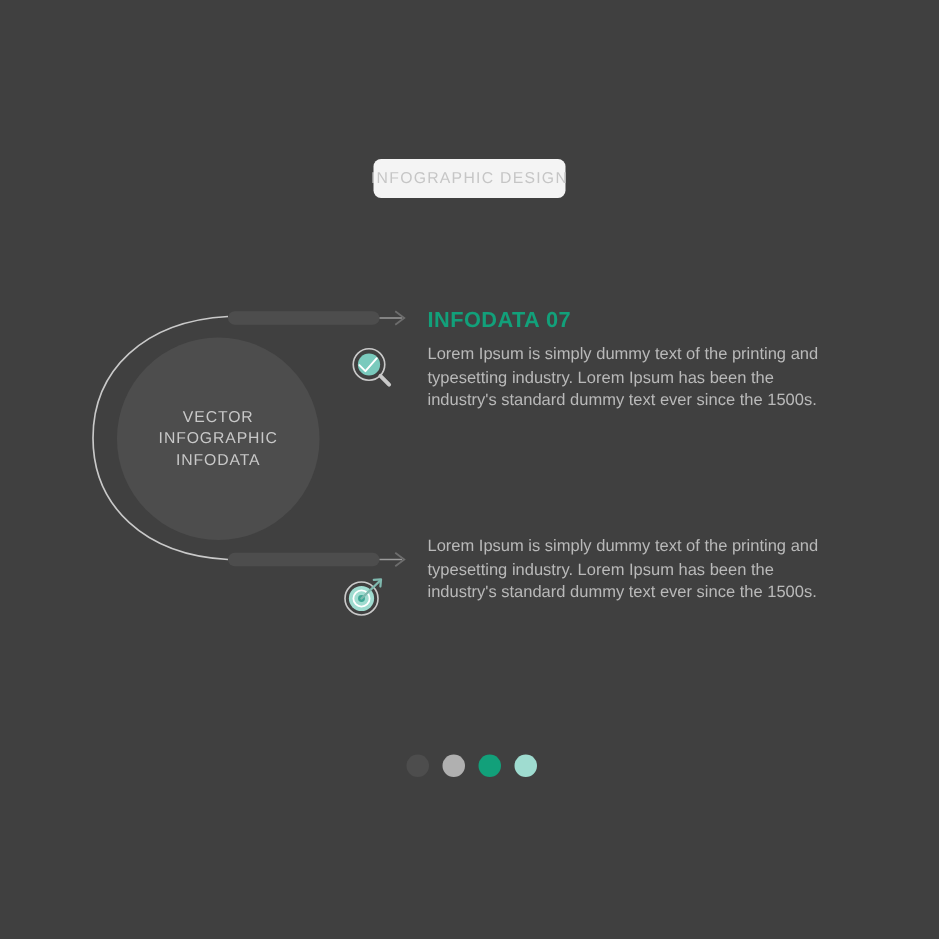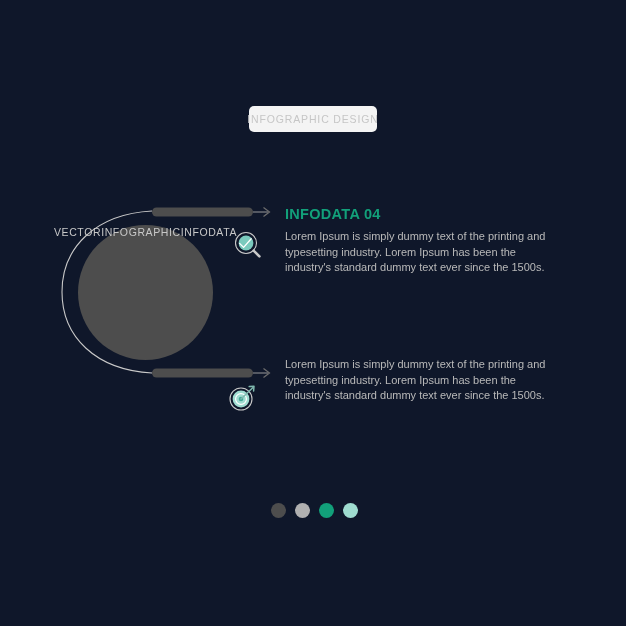--- a/index.html
+++ b/index.html
@@ -10,21 +10,21 @@
     width: 626px;
     height: 626px;
     background: #ffffff;
     font-family: "Liberation Sans", sans-serif;
     overflow: hidden;
   }
   #stage {
     position: relative;
     width: 626px;
     height: 626px;
-    background: #0f172a;
+    background: #404040;
   }
 
   
   #header-badge {
     position: absolute;
     left: 249px;
     top: 106px;
     width: 128px;
     height: 26px;
     background: #f4f4f4;
@@ -53,22 +53,22 @@
   
   #center-circle {
     position: absolute;
     left: 78px;
     top: 225px;
     width: 135px;
     height: 135px;
     border-radius: 50%;
     background: #4d4d4d;
     display: flex;
-    flex-direction: row;
-    align-items: flex-start;
+    flex-direction: column;
+    align-items: center;
     justify-content: center;
   }
   .center-line {
     font-size: 10.5px;
     color: #c8c8c8;
     letter-spacing: 0.6px;
     line-height: 14.5px;
     text-align: center;
     white-space: nowrap;
   }
@@ -156,21 +156,21 @@
   <svg class="step-icon" id="step-icon-2" viewBox="0 0 34 34">
     <circle cx="15" cy="18" r="11" fill="none" stroke="#c9c9c9" stroke-width="1.1"></circle>
     <circle cx="15" cy="18" r="8.4" fill="#9fdcd0"></circle>
     <circle cx="15" cy="18" r="5.4" fill="none" stroke="#ffffff" stroke-width="1.2"></circle>
     <circle cx="15" cy="18" r="2.3" fill="#3fa795"></circle>
     <line x1="15" y1="18" x2="27" y2="6.5" stroke="#7fb8ae" stroke-width="1.6" stroke-linecap="round"></line>
     <path d="M23.2 5.6 L28 5.2 L27.6 10" fill="none" stroke="#7fb8ae" stroke-width="1.5" stroke-linecap="round" stroke-linejoin="round"></path>
   </svg>
 
   <div class="info-block" id="info-block-1">
-    <h3 class="info-title">INFODATA 04</h3>
+    <h3 class="info-title">INFODATA 07</h3>
     <p class="info-body">Lorem Ipsum is simply dummy text of the printing and typesetting industry. Lorem Ipsum has been the industry's standard dummy text ever since the 1500s.</p>
   </div>
 
   <div class="info-block" id="info-block-2">
     <p class="info-body">Lorem Ipsum is simply dummy text of the printing and typesetting industry. Lorem Ipsum has been the industry's standard dummy text ever since the 1500s.</p>
   </div>
 
   <div id="color-dots">
     <span class="color-dot" style="background: rgb(77, 77, 77);"></span>
     <span class="color-dot" style="background: rgb(176, 176, 176);"></span>

